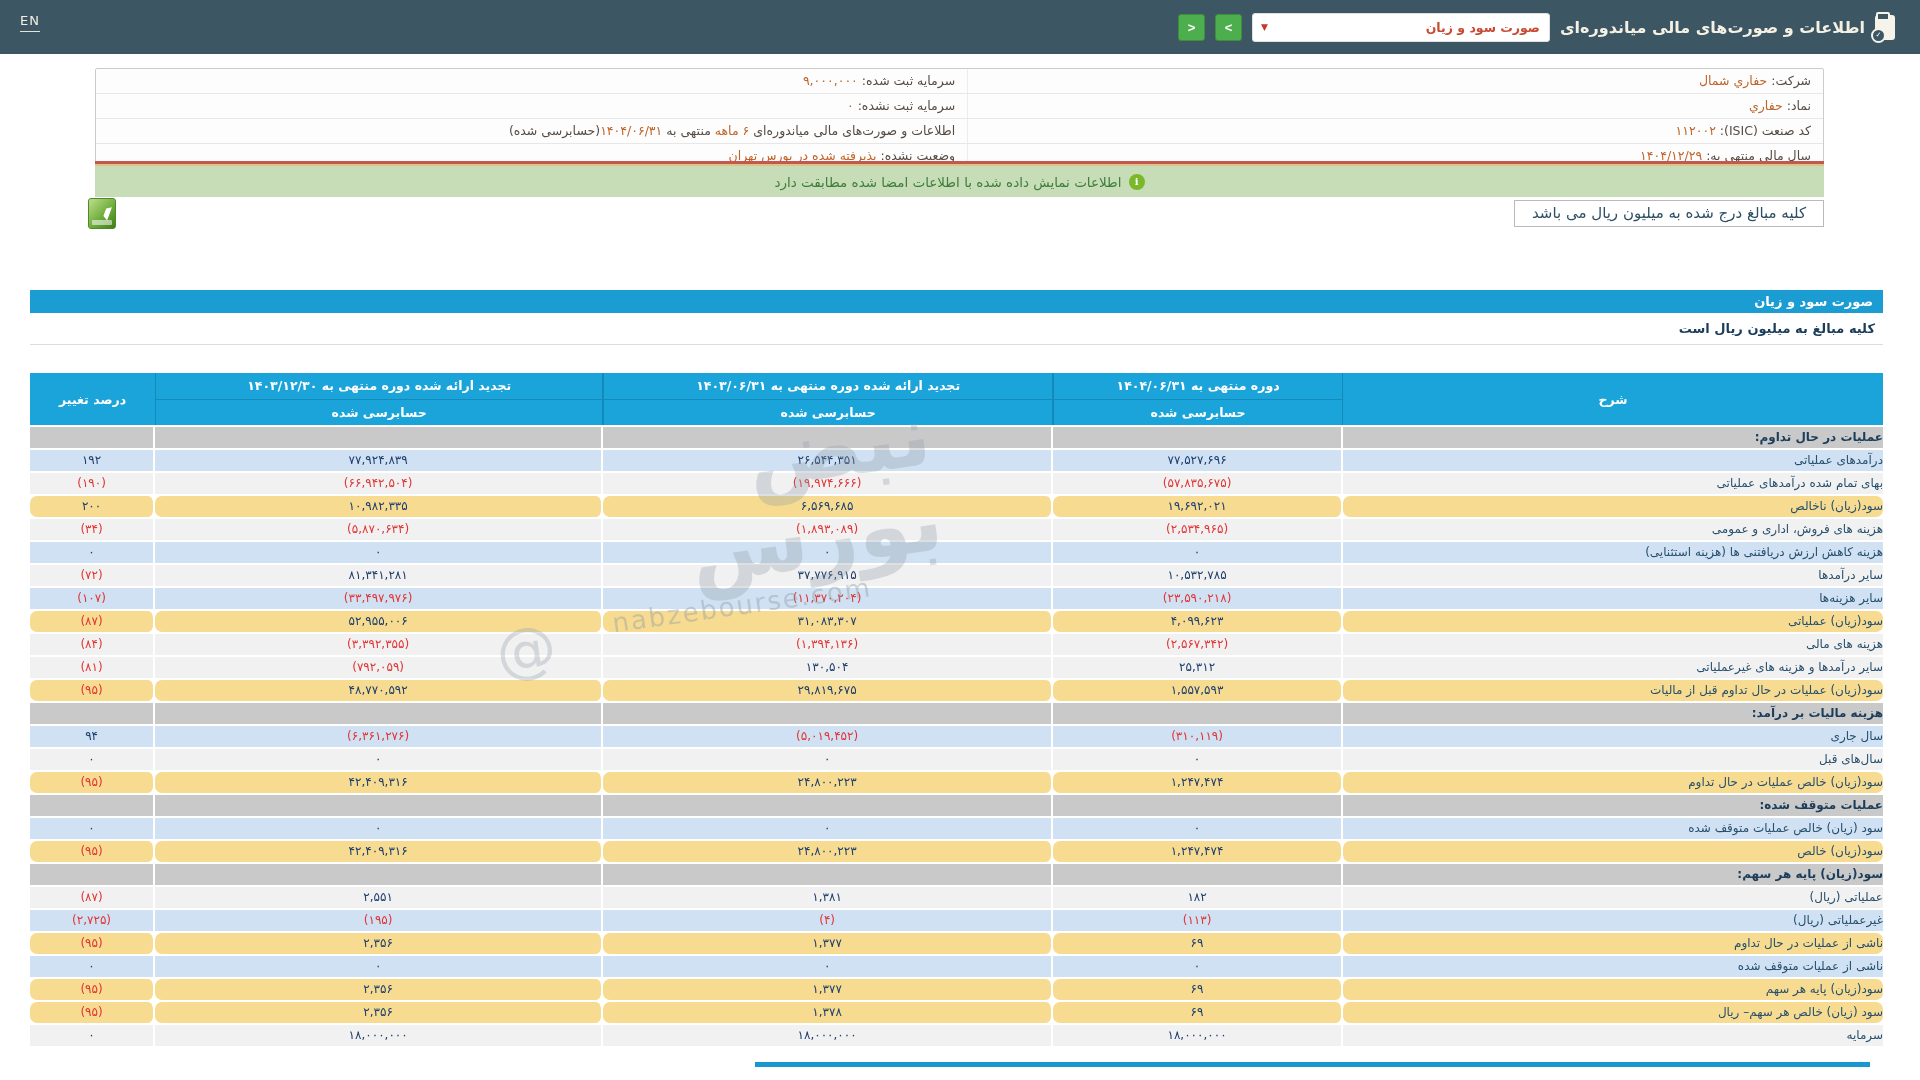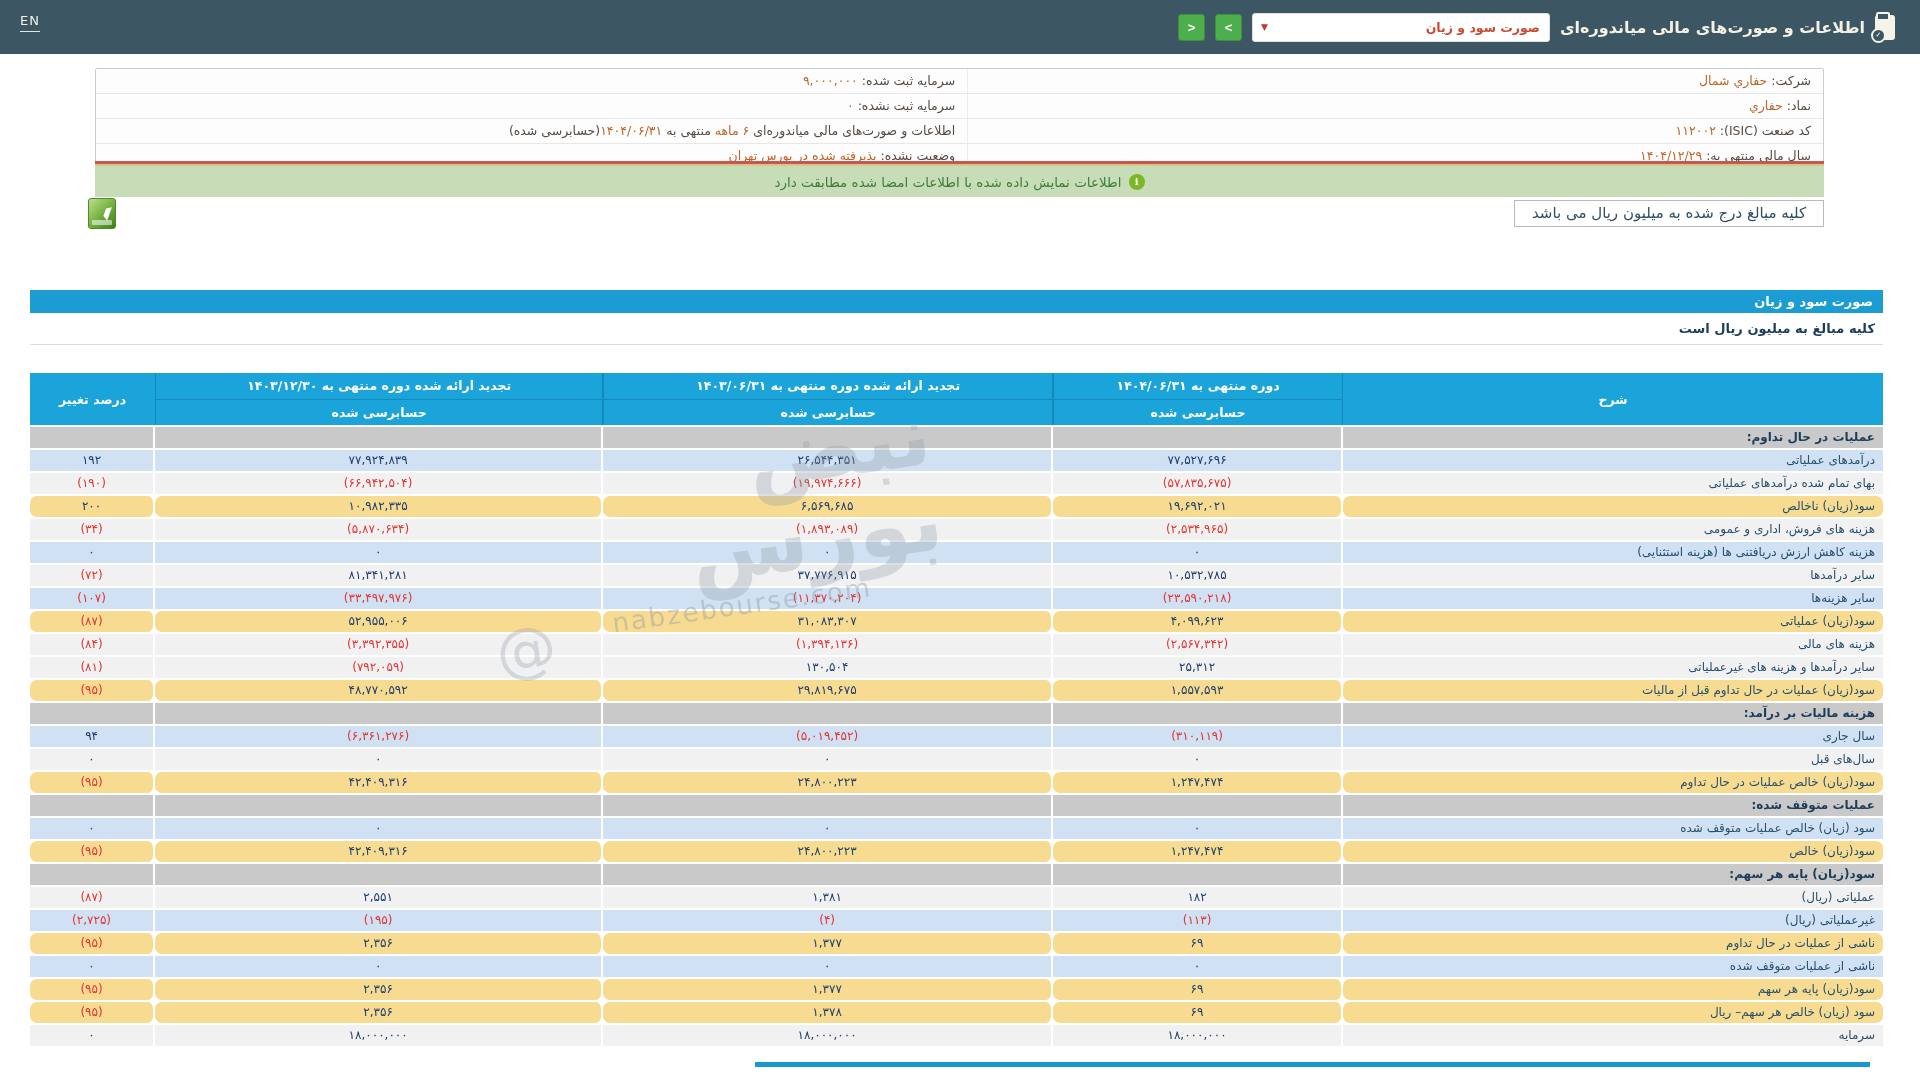--- a/index.html
+++ b/index.html
@@ -63,21 +63,21 @@
   .h-pct{width:6.75%;display:flex;align-items:center;justify-content:center;border-left:none;}
   .h-col{display:flex;flex-direction:column;border-left:1px solid #148abb;border-right:1px solid #148abb;}
   .h-c0{width:15.65%;}
   .h-c1{width:24.28%;}
   .h-c2{width:24.18%;}
   .h-line1{flex:1;display:flex;align-items:center;justify-content:center;border-bottom:1px solid #148abb;white-space:nowrap;overflow:hidden;}
   .h-line2{flex:1;display:flex;align-items:center;justify-content:center;}
 
   .tbody .trow{display:flex;height:21px;margin-bottom:2px;}
   .cell{box-sizing:border-box;font-size:12px;line-height:21px;white-space:nowrap;overflow:hidden;color:#27506e;}
-  .c-desc{width:29.14%;text-align:right;padding-right:8px;}
+  .c-desc{width:29.14%;text-align:right;padding-right:0;}
   .c-v0{width:15.65%;}
   .c-v1{width:24.28%;}
   .c-v2{width:24.18%;}
   .c-pct{width:6.75%;}
   .num{text-align:center;direction:ltr;color:#1c3d6e;}
   .num.neg{color:#e23434;}
   .trow .num{border-right:2px solid #ffffff;}
   .bg-blue .cell{background:#cfe1f2;}
   .bg-white .cell{background:#f1f1f1;}
   .bg-yellow .cell{background:#f6db90;border-radius:7px;}

